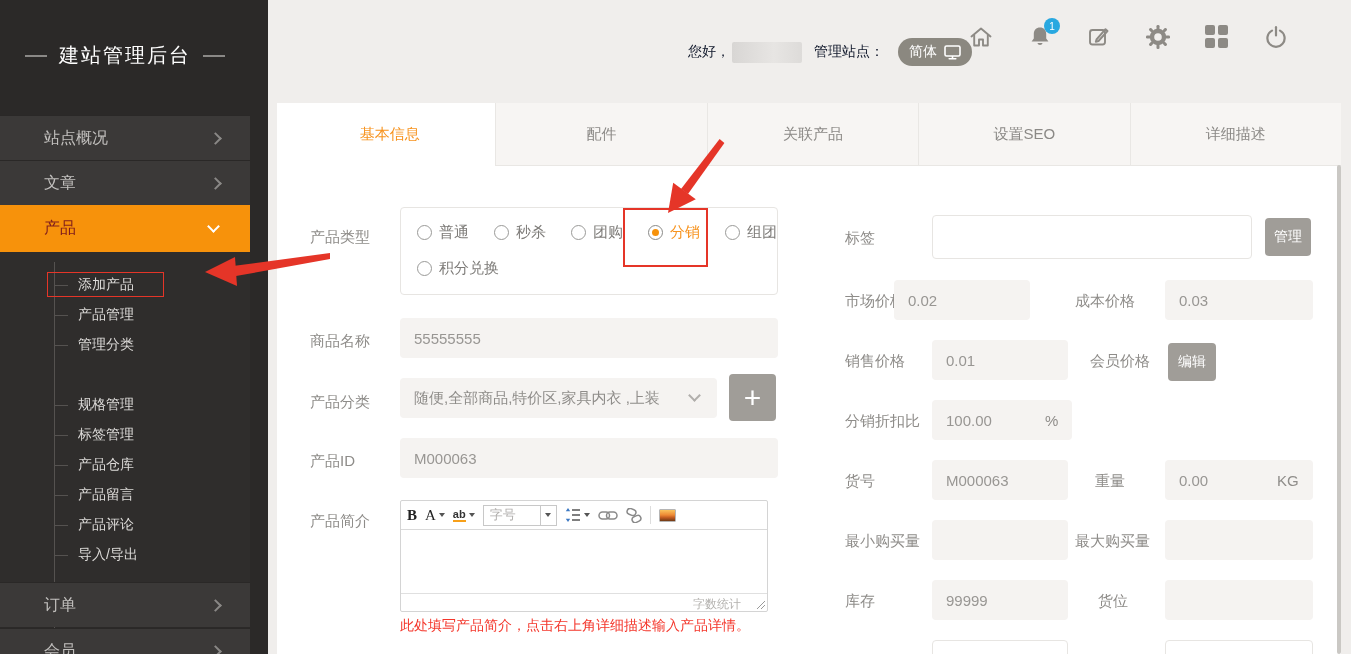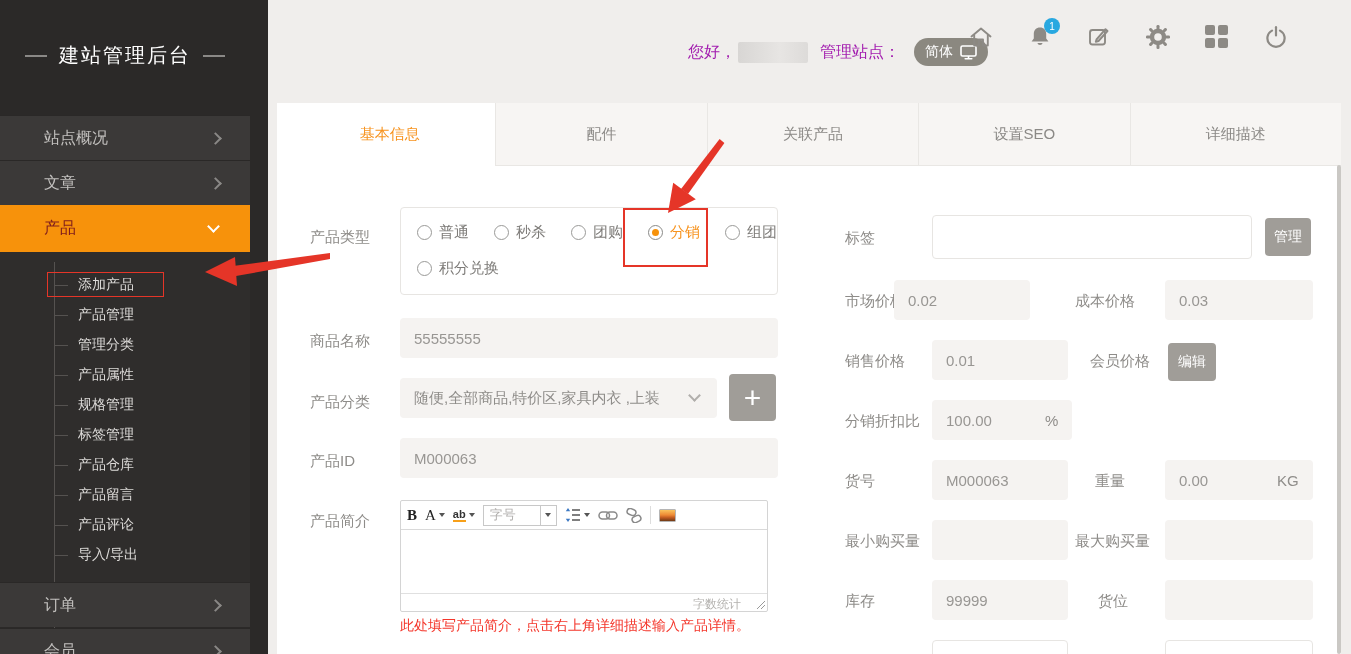--- a/index.html
+++ b/index.html
@@ -15,21 +15,21 @@
   .sb-item.active { background:#f7920b; color:#7f1d1d; height:47px; border-top:none; }
   .sb-item.active .chev { border-color:#ffffff; transform:rotate(45deg); right:32px; margin-top:-4px; }
   .sb-sub { position:absolute; left:0; top:252px; width:250px; height:330px; background:#2f2d2c; }
   .tree-v { position:absolute; left:54px; top:10px; width:1px; height:543px; background:#555250; }
   .sub-item { position:absolute; left:0; width:250px; height:30px; display:flex; align-items:center; color:#dddbd9; font-size:14px; padding-left:78px; cursor:pointer; }
   .sub-item .tick { position:absolute; left:54px; top:50%; width:14px; height:1px; background:#555250; }
 
   
   .header { position:absolute; left:250px; top:0; width:1101px; height:103px; }
   .hdr-row { position:absolute; left:438px; top:36px; height:32px; display:flex; align-items:center; }
-  .hdr-text { color:#a21caf; font-size:16px; }
+  .hdr-text { color:#0f172a; font-size:14px; }
   .redacted { width:70px; height:21px; margin:0 12px 0 2px; border-radius:2px;
               background:linear-gradient(90deg,#d8d6d4,#e7e5e3 60%,#dddbd9); }
   .lang-pill { margin-left:14px; height:28px; width:74px; border-radius:14px; background:#8b8880; color:#fff;
                font-size:14px; display:flex; align-items:center; justify-content:center; gap:7px; cursor:pointer; }
   .hdr-icons { position:absolute; left:718px; top:24px; display:flex; align-items:center; gap:33px; }
   .hicon { width:26px; height:26px; position:relative; cursor:pointer; display:flex; align-items:center; justify-content:center; }
   .badge { position:absolute; top:-6px; right:-7px; width:16px; height:16px; border-radius:50%; background:#29a8e0; color:#fff;
            font-size:10px; display:flex; align-items:center; justify-content:center; }
   .grid-icon { width:24px; height:24px; display:grid; grid-template-columns:10px 10px; grid-template-rows:10px 10px; gap:3px; }
   .grid-icon span { background:#8d8a85; border-radius:2px; }
@@ -130,24 +130,20 @@
         <span>添加产品</span>
       </div>
     <div class="sub-item" style="top:48px">
         <span class="tick"></span>
         <span>产品管理</span>
       </div>
     <div class="sub-item" style="top:78px">
         <span class="tick"></span>
         <span>管理分类</span>
       </div>
-    <div class="sub-item" style="top:108px">
-        <span class="tick"></span>
-        <span>产品属性</span>
-      </div>
     <div class="sub-item" style="top:138px">
         <span class="tick"></span>
         <span>规格管理</span>
       </div>
     <div class="sub-item" style="top:168px">
         <span class="tick"></span>
         <span>标签管理</span>
       </div>
     <div class="sub-item" style="top:198px">
         <span class="tick"></span>

